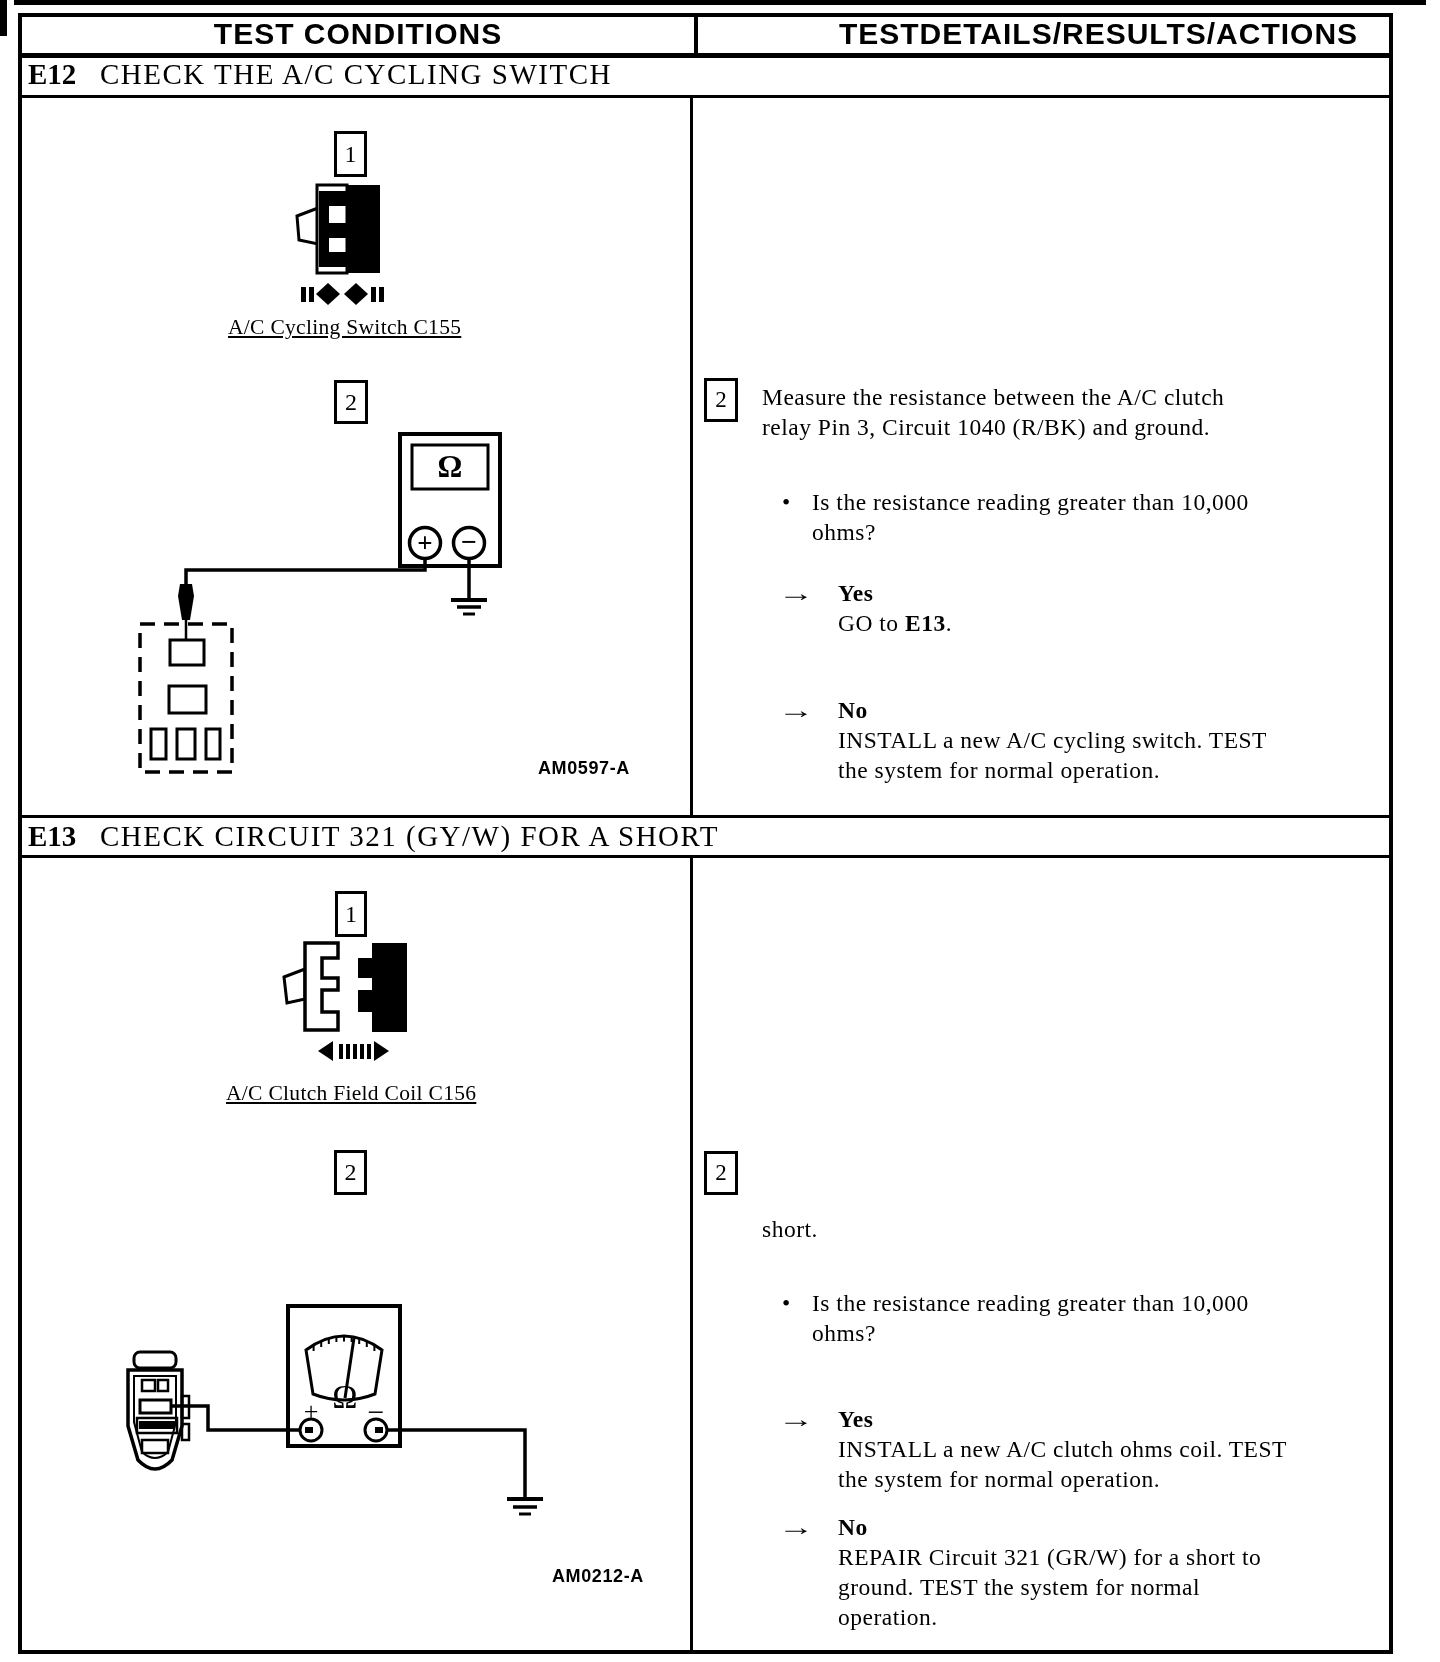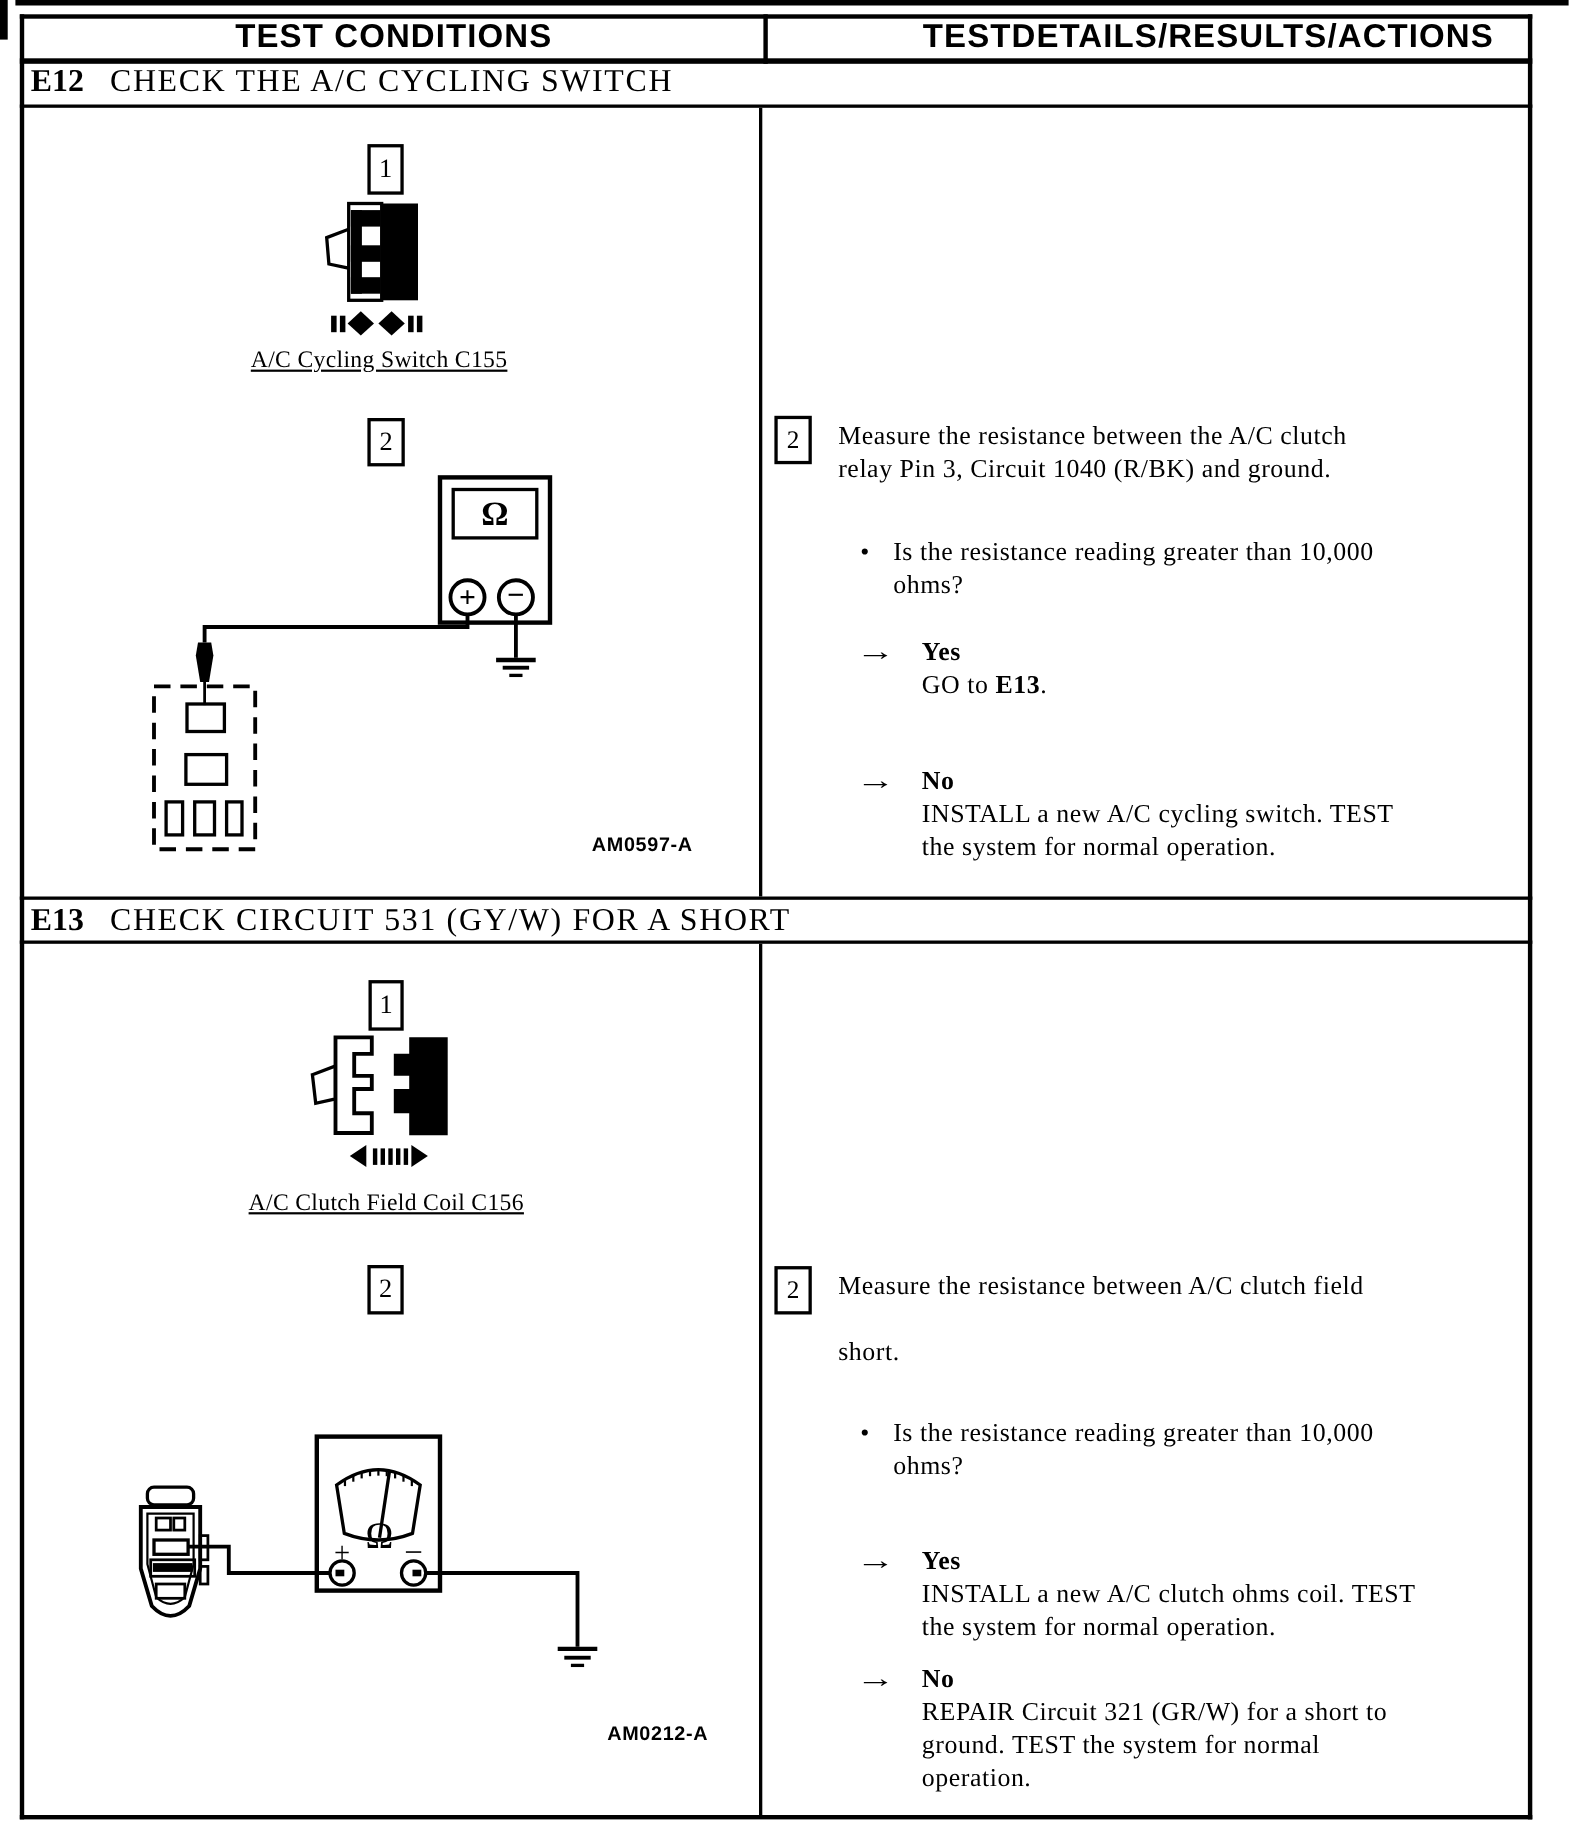--- a/index.html
+++ b/index.html
@@ -42,21 +42,21 @@
   <div class="bar" style="left:690px;top:98px;width:3px;height:717px;"></div>
   <div class="bar" style="left:690px;top:858px;width:3px;height:792px;"></div>
 
   <div class="header-cell" style="left:22px;top:17px;width:672px;">TEST CONDITIONS</div>
   <div class="header-cell" style="left:729px;top:17px;width:691px;margin-left:24px;">TESTDETAILS/RESULTS/ACTIONS</div>
 
   <div class="sec-code" style="left:28px;top:58px;">E12</div>
   <div class="sec-title" style="left:100px;top:58px;">CHECK THE A/C CYCLING SWITCH</div>
 
   <div class="sec-code" style="left:28px;top:820px;">E13</div>
-  <div class="sec-title" style="left:100px;top:820px;">CHECK CIRCUIT 531 (GY/W) FOR A SHORT</div>
+  <div class="sec-title" style="left:100px;top:820px;">CHECK CIRCUIT 321 (GY/W) FOR A SHORT</div>
 
   <svg width="1440" height="1662" viewBox="0 0 1440 1662">
 
     <g stroke="#000" fill="none">
       <polygon points="297,216 318,208 318,244 299,240" fill="#fff" stroke-width="3"></polygon>
       <rect x="317" y="185" width="30" height="88" fill="#fff" stroke-width="3"></rect>
       <g fill="#000" stroke="none">
         <rect x="319" y="191" width="10" height="76"></rect>
         <rect x="319" y="191" width="27" height="15"></rect>
         <rect x="319" y="223" width="27" height="15"></rect>
@@ -180,21 +180,20 @@
   <div class="line" style="left:812px;top:517px;">ohms?</div>
   <div class="result-arrow" style="left:778px;top:580px;">→</div>
   <div class="line b" style="left:838px;top:578px;">Yes</div>
   <div class="line" style="left:838px;top:608px;"><span>GO to </span><span class="b">E13</span><span>.</span></div>
   <div class="result-arrow" style="left:778px;top:697px;">→</div>
   <div class="line b" style="left:838px;top:695px;">No</div>
   <div class="line" style="left:838px;top:725px;">INSTALL a new A/C cycling switch. TEST</div>
   <div class="line" style="left:838px;top:755px;">the system for normal operation.</div>
 
   <div class="stepbox" style="left:704px;top:1151px;width:28px;height:38px;font-size:23px;">2</div>
-  <div class="line" style="left:762px;top:1154px;">Measure the resistance between A/C clutch field</div>
   <div class="line" style="left:762px;top:1214px;">short.</div>
   <div class="line" style="left:782px;top:1288px;">•</div>
   <div class="line" style="left:812px;top:1288px;">Is the resistance reading greater than 10,000</div>
   <div class="line" style="left:812px;top:1318px;">ohms?</div>
   <div class="result-arrow" style="left:778px;top:1406px;">→</div>
   <div class="line b" style="left:838px;top:1404px;">Yes</div>
   <div class="line" style="left:838px;top:1434px;">INSTALL a new A/C clutch ohms coil. TEST</div>
   <div class="line" style="left:838px;top:1464px;">the system for normal operation.</div>
   <div class="result-arrow" style="left:778px;top:1514px;">→</div>
   <div class="line b" style="left:838px;top:1512px;">No</div>

